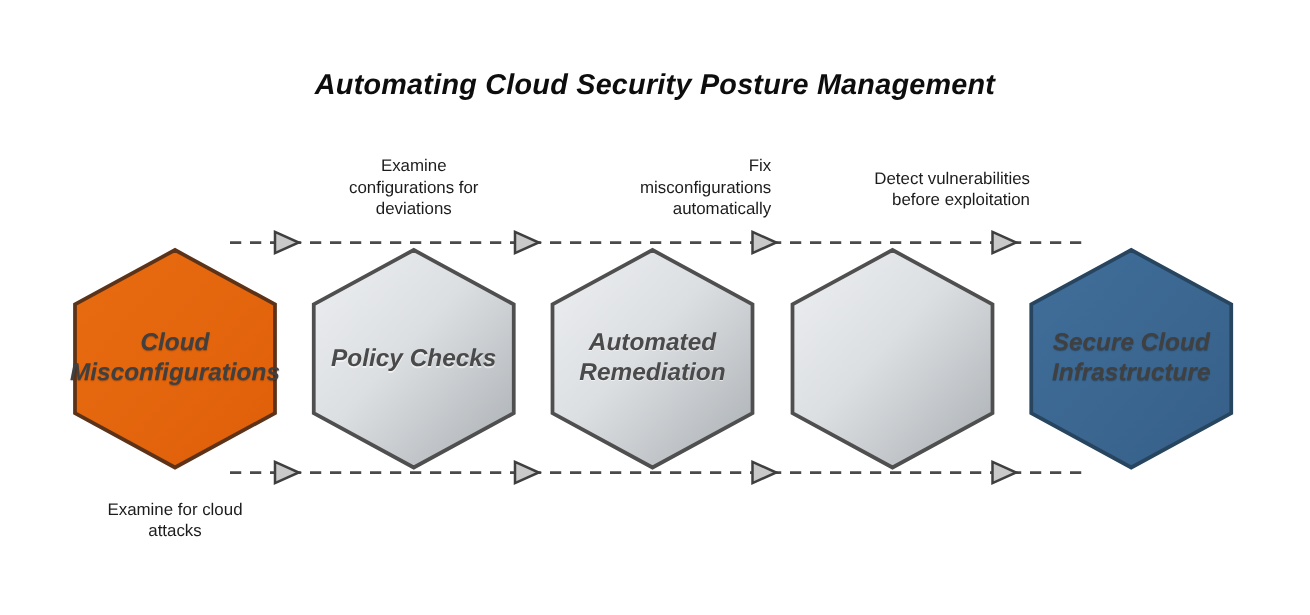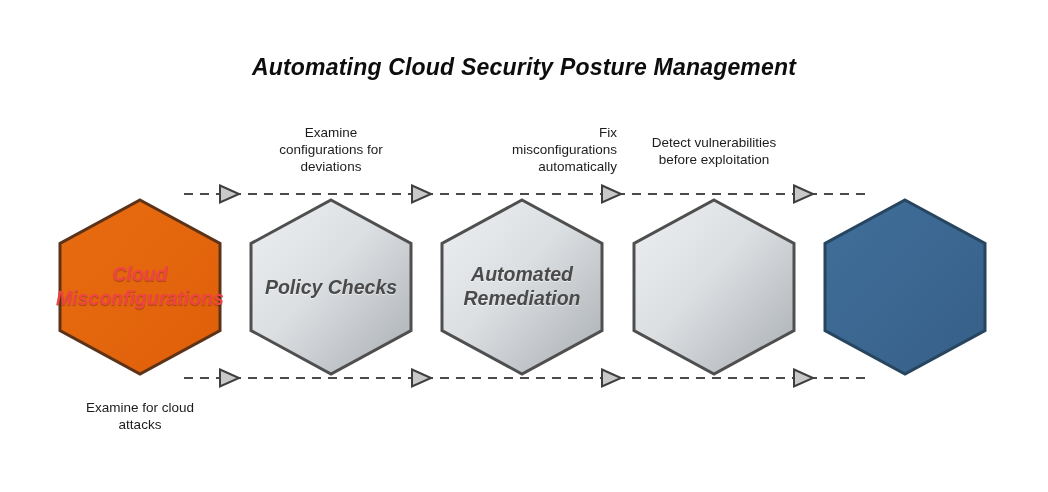--- a/index.html
+++ b/index.html
@@ -56,21 +56,21 @@
   .hex-label {
     position: absolute;
     text-align: center;
     font-family: "Liberation Sans", sans-serif;
     font-weight: bold;
     font-style: italic;
     white-space: pre-line;
     pointer-events: none;
   }
   .hex-label.accent {
-    color: #ef4444;
+    color: #404040;
     font-size: 19.5px;
     line-height: 24px;
     text-shadow: 0 1px 1px rgba(0,0,0,0.28);
   }
   .hex-label.neutral {
     color: #4a4a4a;
     font-size: 19.5px;
     line-height: 24px;
     text-shadow: 0 1px 0 rgba(255,255,255,0.55);
   }
@@ -150,29 +150,31 @@
 
   <div class="hex-label accent" style="left:30px; top:262px; width:220px;">Cloud
 Misconfigurations</div>
 
   <div class="hex-label neutral" style="left:422px; top:262px; width:200px;">Automated
 Remediation</div>
 
   <div class="hex-label neutral" style="left:231px; top:275px; width:200px;">Policy Checks</div>
 
 
+  <div class="hex-label accent" style="left:805px; top:262px; width:200px;">Secure Cloud
+Infrastructure</div>
 
   <div class="annotation annotation-top" style="left:236px; top:124px; width:190px;">Examine
 configurations for
 deviations</div>
 
   <div class="annotation annotation-top" style="left:427px; top:124px; width:190px;text-align:right;">Fix
 misconfigurations
 automatically</div>
 
-  <div class="annotation annotation-top" style="left:604px; top:134px; width:220px;">Detect vulnerabilities
+  <div class="annotation annotation-top" style="left:604px; top:134px; width:220px;text-align:right;">Detect vulnerabilities
 before exploitation</div>
 
   <div class="annotation annotation-bottom" style="left:40px; top:399px; width:200px;">Examine for cloud
 attacks</div>
 
 
 </div>
 
 </body></html>

